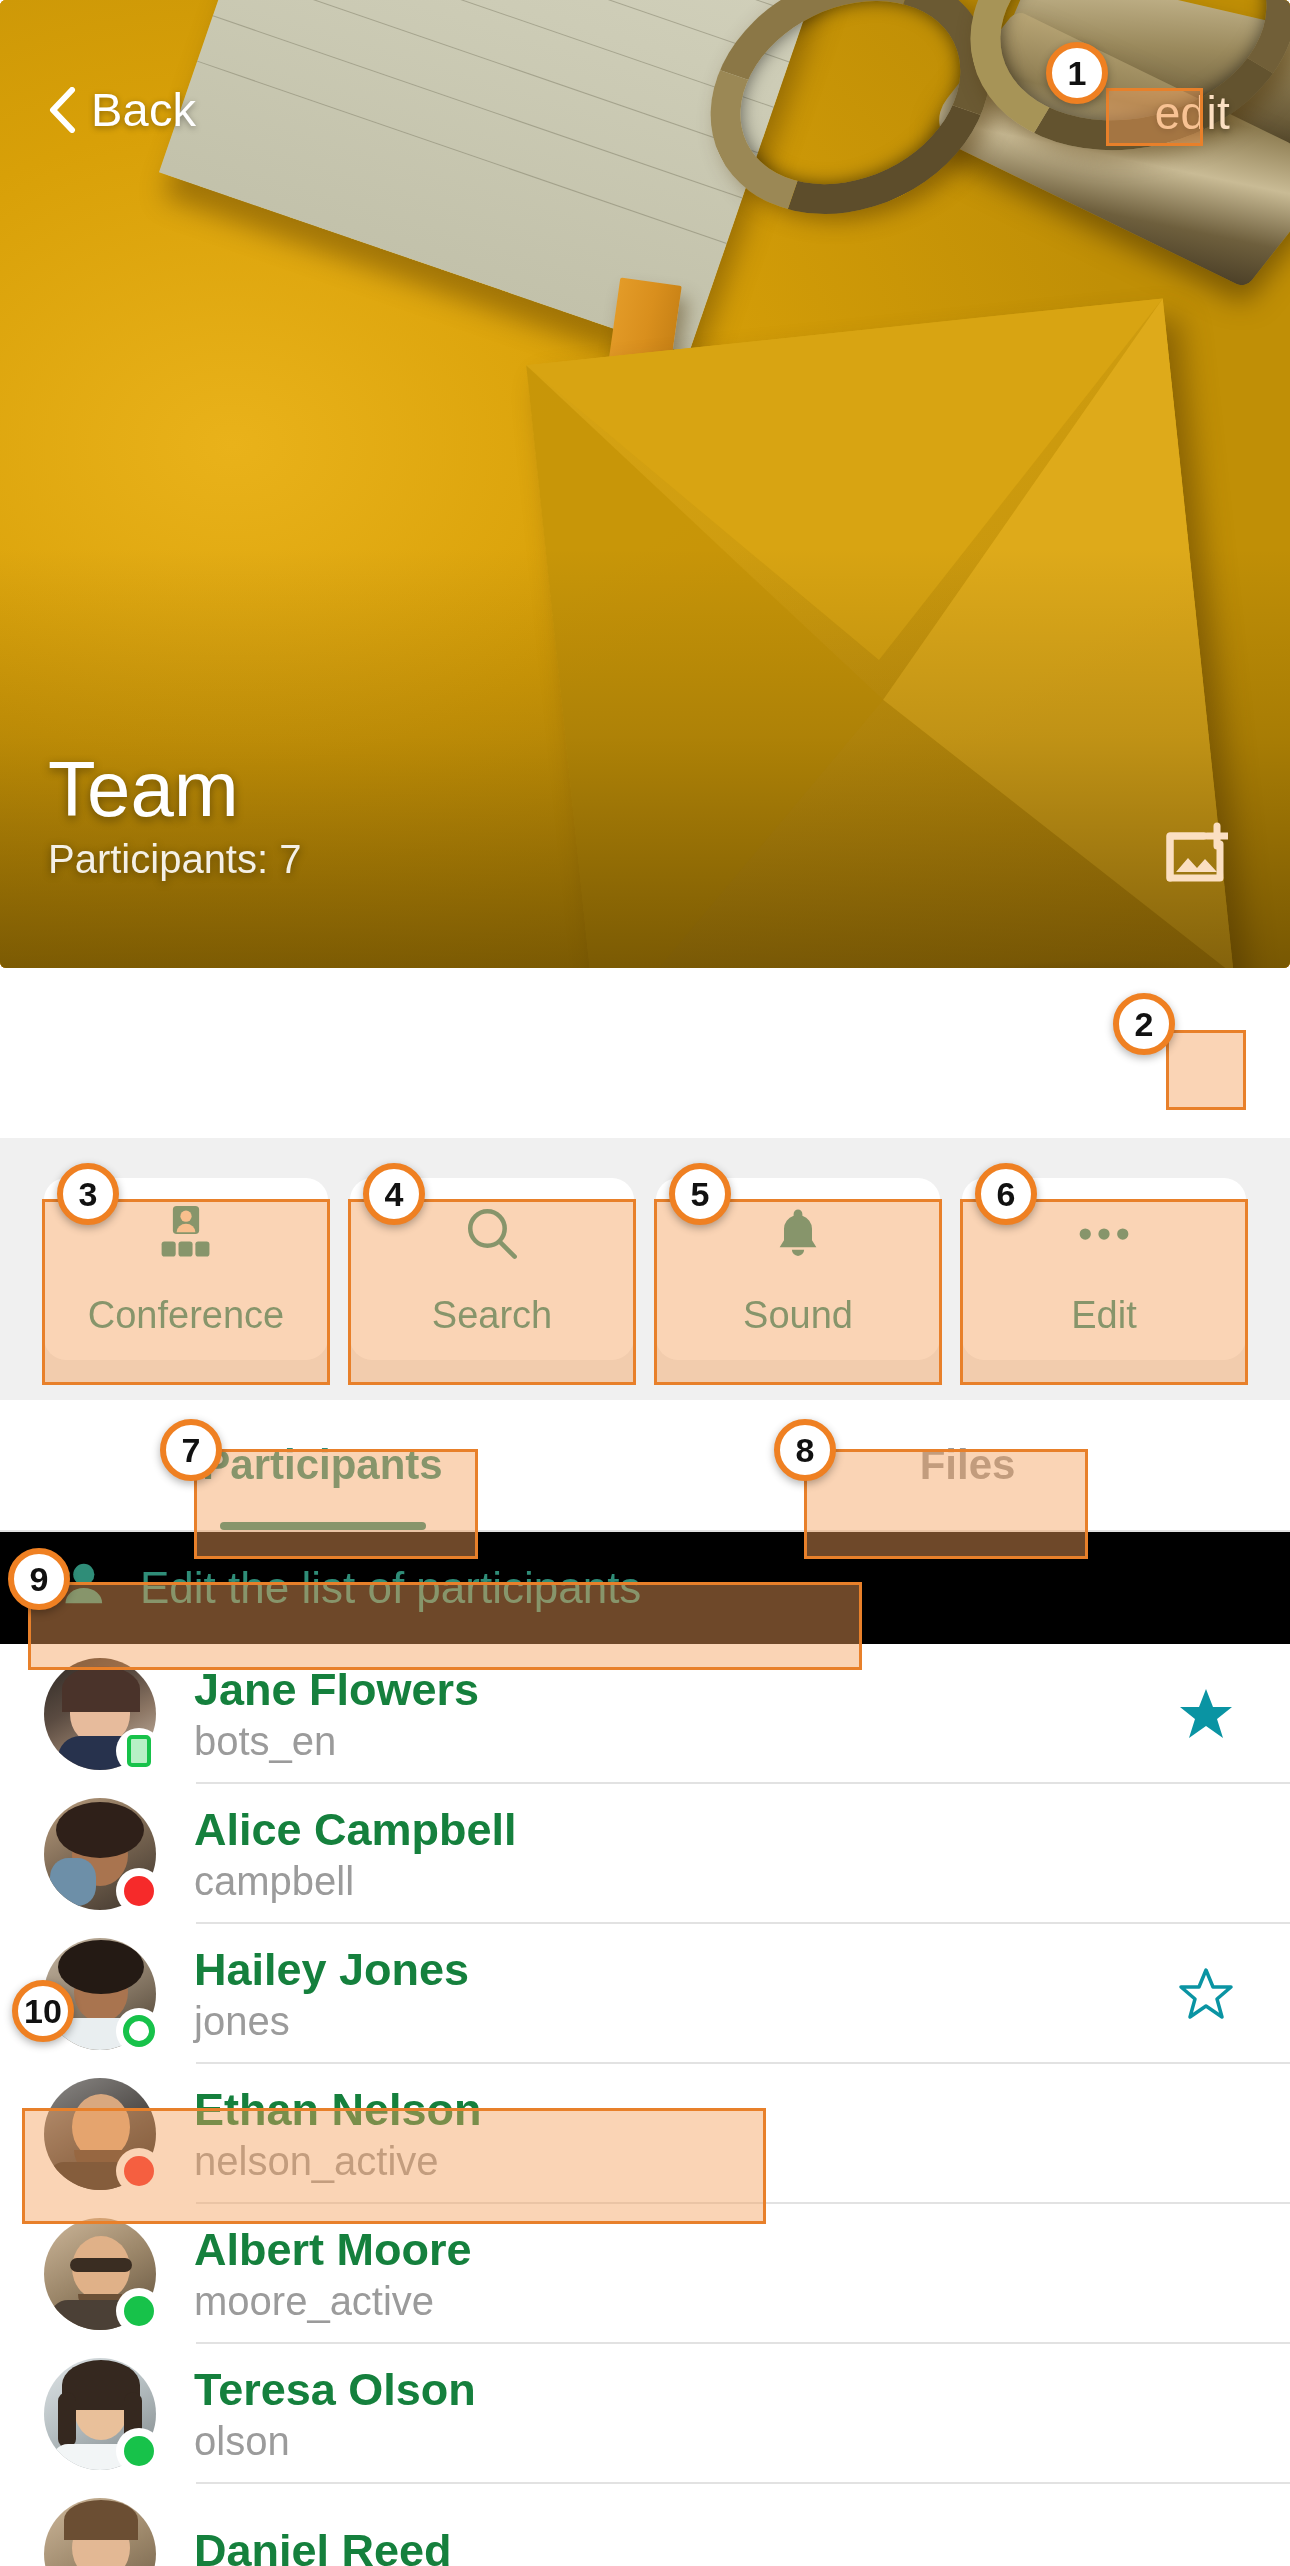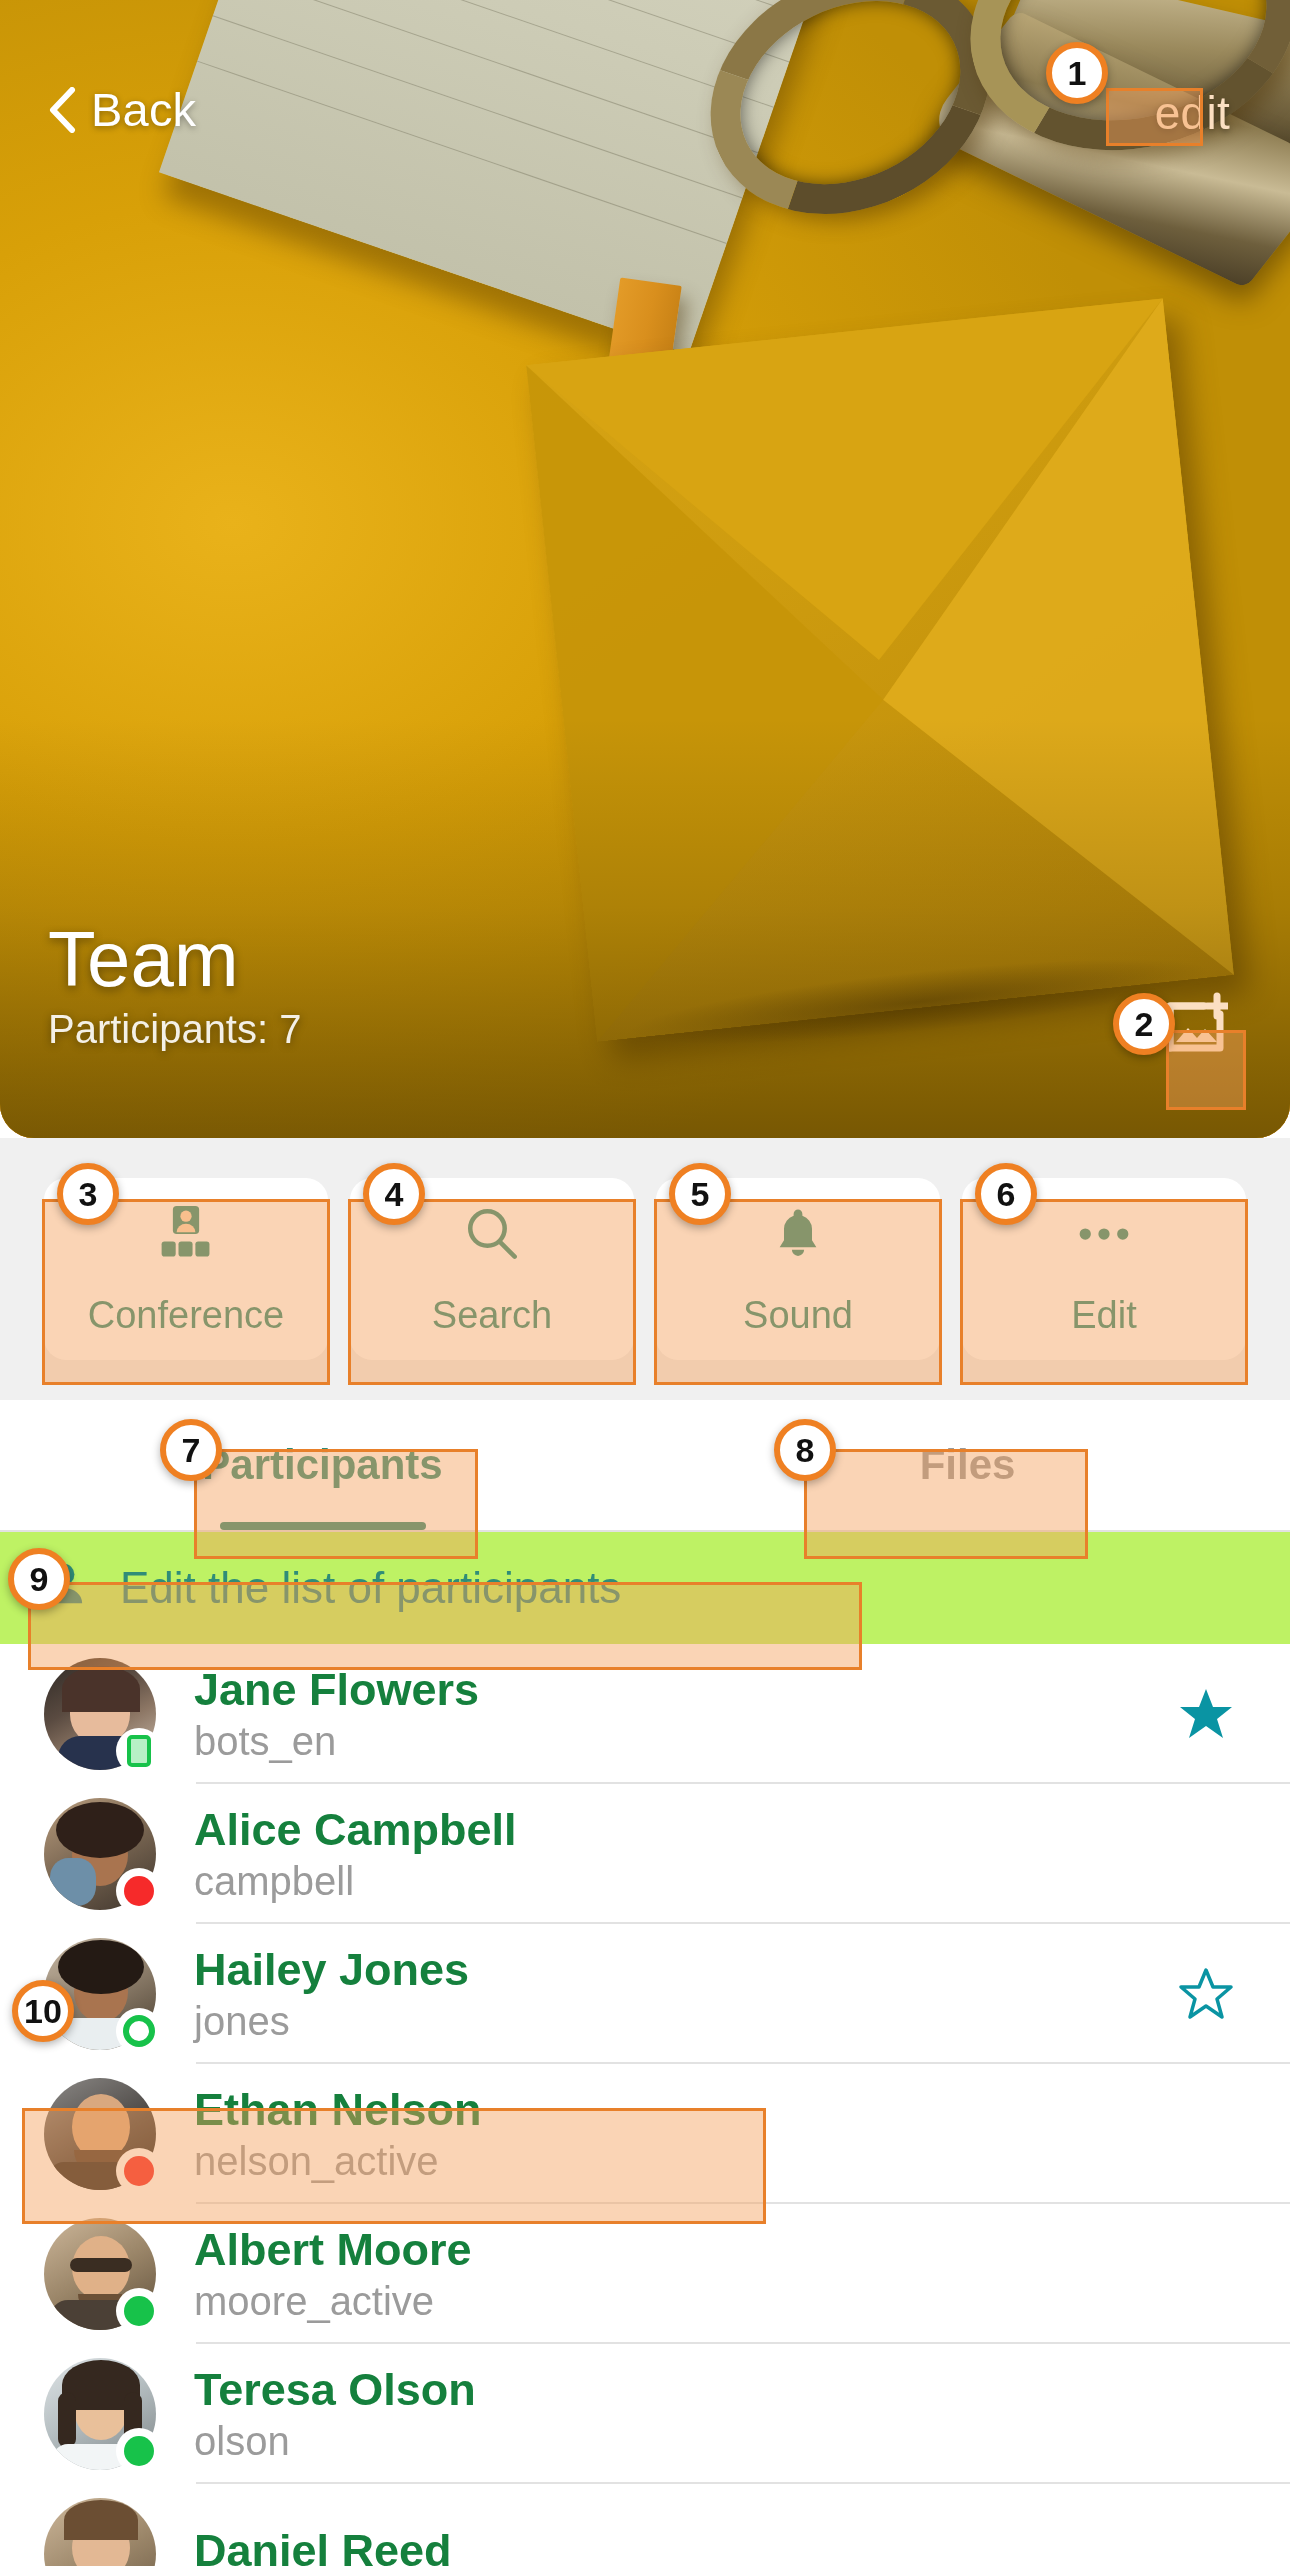--- a/index.html
+++ b/index.html
@@ -6,24 +6,25 @@
   html,body {
     width:1290px; height:2566px;
     font-family:"Liberation Sans", sans-serif;
     background:#ffffff;
     overflow:hidden;
   }
   .screen { position:relative; width:1290px; height:2566px; background:#fff; }
 
   
   .cover {
-    position:relative; width:1290px; height:1138px;
+    position:relative; width:1290px; height:968px;
     border-bottom-left-radius:34px; border-bottom-right-radius:34px;
     overflow:hidden;
     background:#c2410c;
+    border-radius:6px;
   }
   .cover-photo { position:absolute; inset:0; }
   .bg-base {
     position:absolute; inset:0;
     background:
       radial-gradient(ellipse 900px 700px at 18% 46%, #e9b21a 0%, #d8a008 46%, #c08f06 100%),
       linear-gradient(160deg,#e0a806 0%, #c89505 100%);
   }
   
   .notepad {
@@ -173,22 +174,22 @@
   }
   .tab.active { color:#2f8d78; }
   .tab.active:after {
     content:""; position:absolute; left:50%; transform:translateX(-50%);
     bottom:0; width:206px; height:8px; background:#2f8d78; border-radius:4px;
   }
 
   
   .editrow {
     position:absolute; top:1532px; left:0; width:1290px; height:112px;
-    display:flex; align-items:center; gap:34px; padding-left:32px;
-    background:#bef264;
+    display:flex; align-items:center; gap:34px; padding-left:52px;
+    background:#000000;
   }
   .editrow .lbl { font-size:44px; color:#2f8d78; }
 
   
   .plist { position:absolute; top:1644px; left:0; width:1290px; }
   .prow {
     position:relative; display:flex; align-items:center;
     height:140px; padding-left:44px; padding-right:56px; background:#fff;
   }
   .prow .sep {

